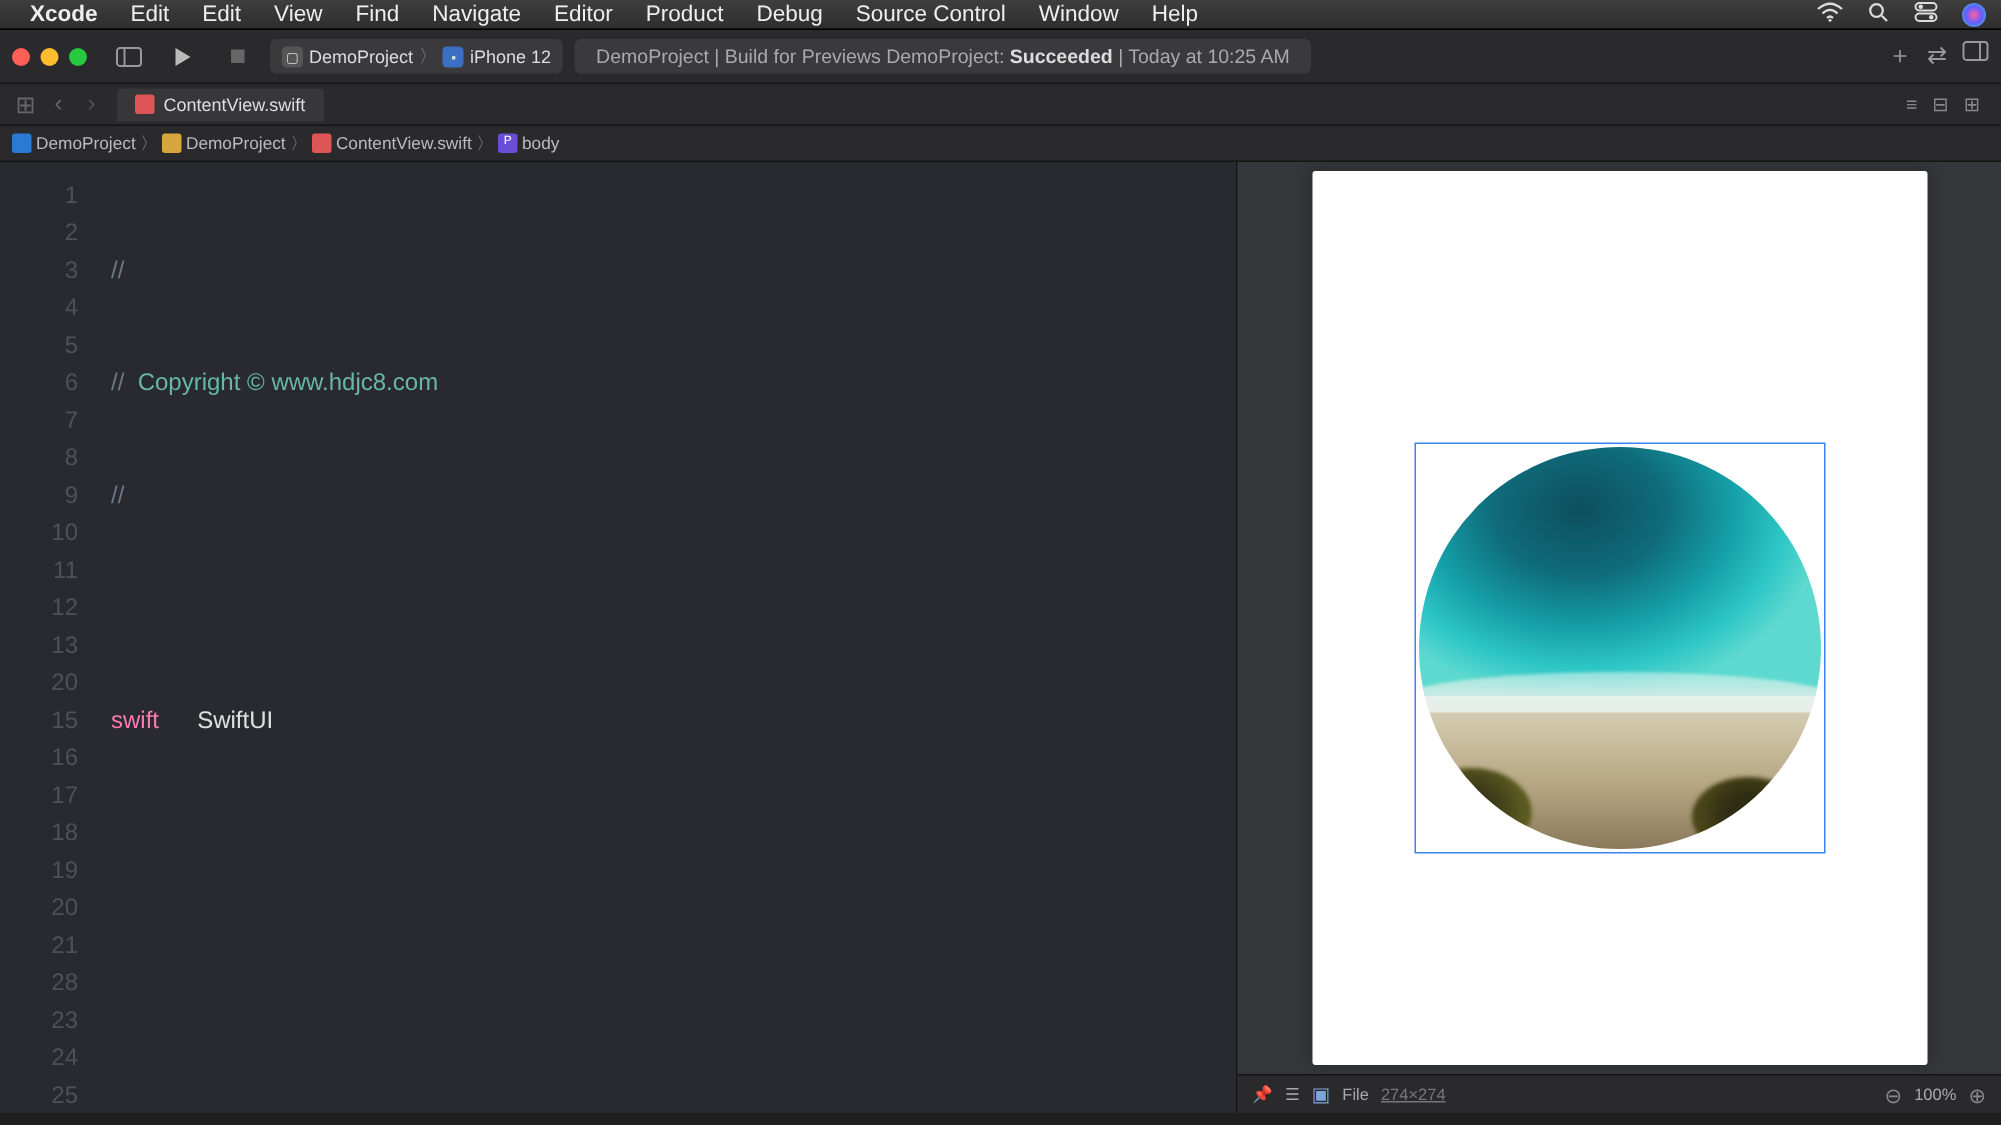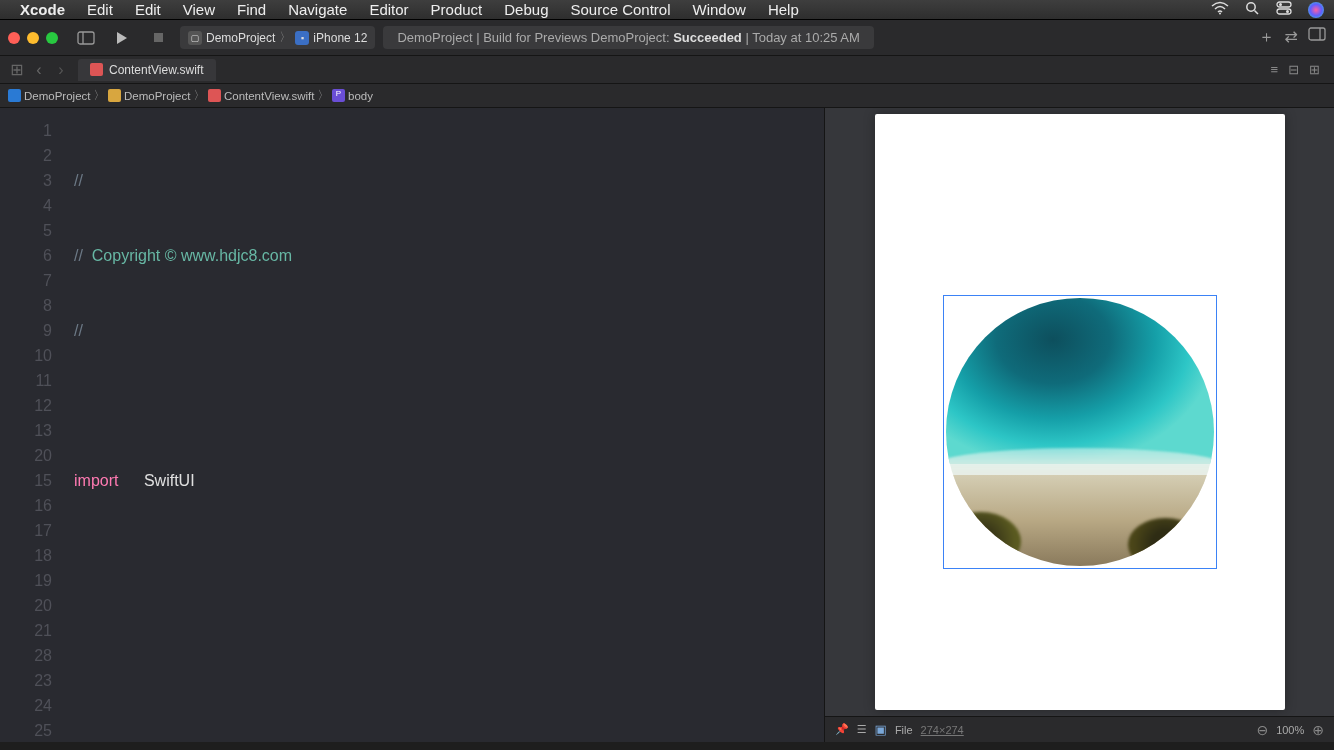--- a/index.html
+++ b/index.html
@@ -215,21 +215,21 @@
         <div>28</div>
         <div>23</div>
         <div>24</div>
         <div>25</div>
     </div>
     <div class="code">
       <div class="ln"><span class="c-comment">//</span></div>
       <div class="ln"><span class="c-comment">//  </span><span class="c-id">Copyright © www.hdjc8.com</span></div>
       <div class="ln"><span class="c-comment">//</span></div>
       <div class="ln"><span></span></div>
-      <div class="ln"><span class="c-key">import</span><span class="c-plain"> SwiftUI</span></div>
+      <div class="ln"><span class="c-key">swift</span><span class="c-plain"> SwiftUI</span></div>
       <div class="ln"><span></span></div>
       
       
       
       
       
       
       
       
       

